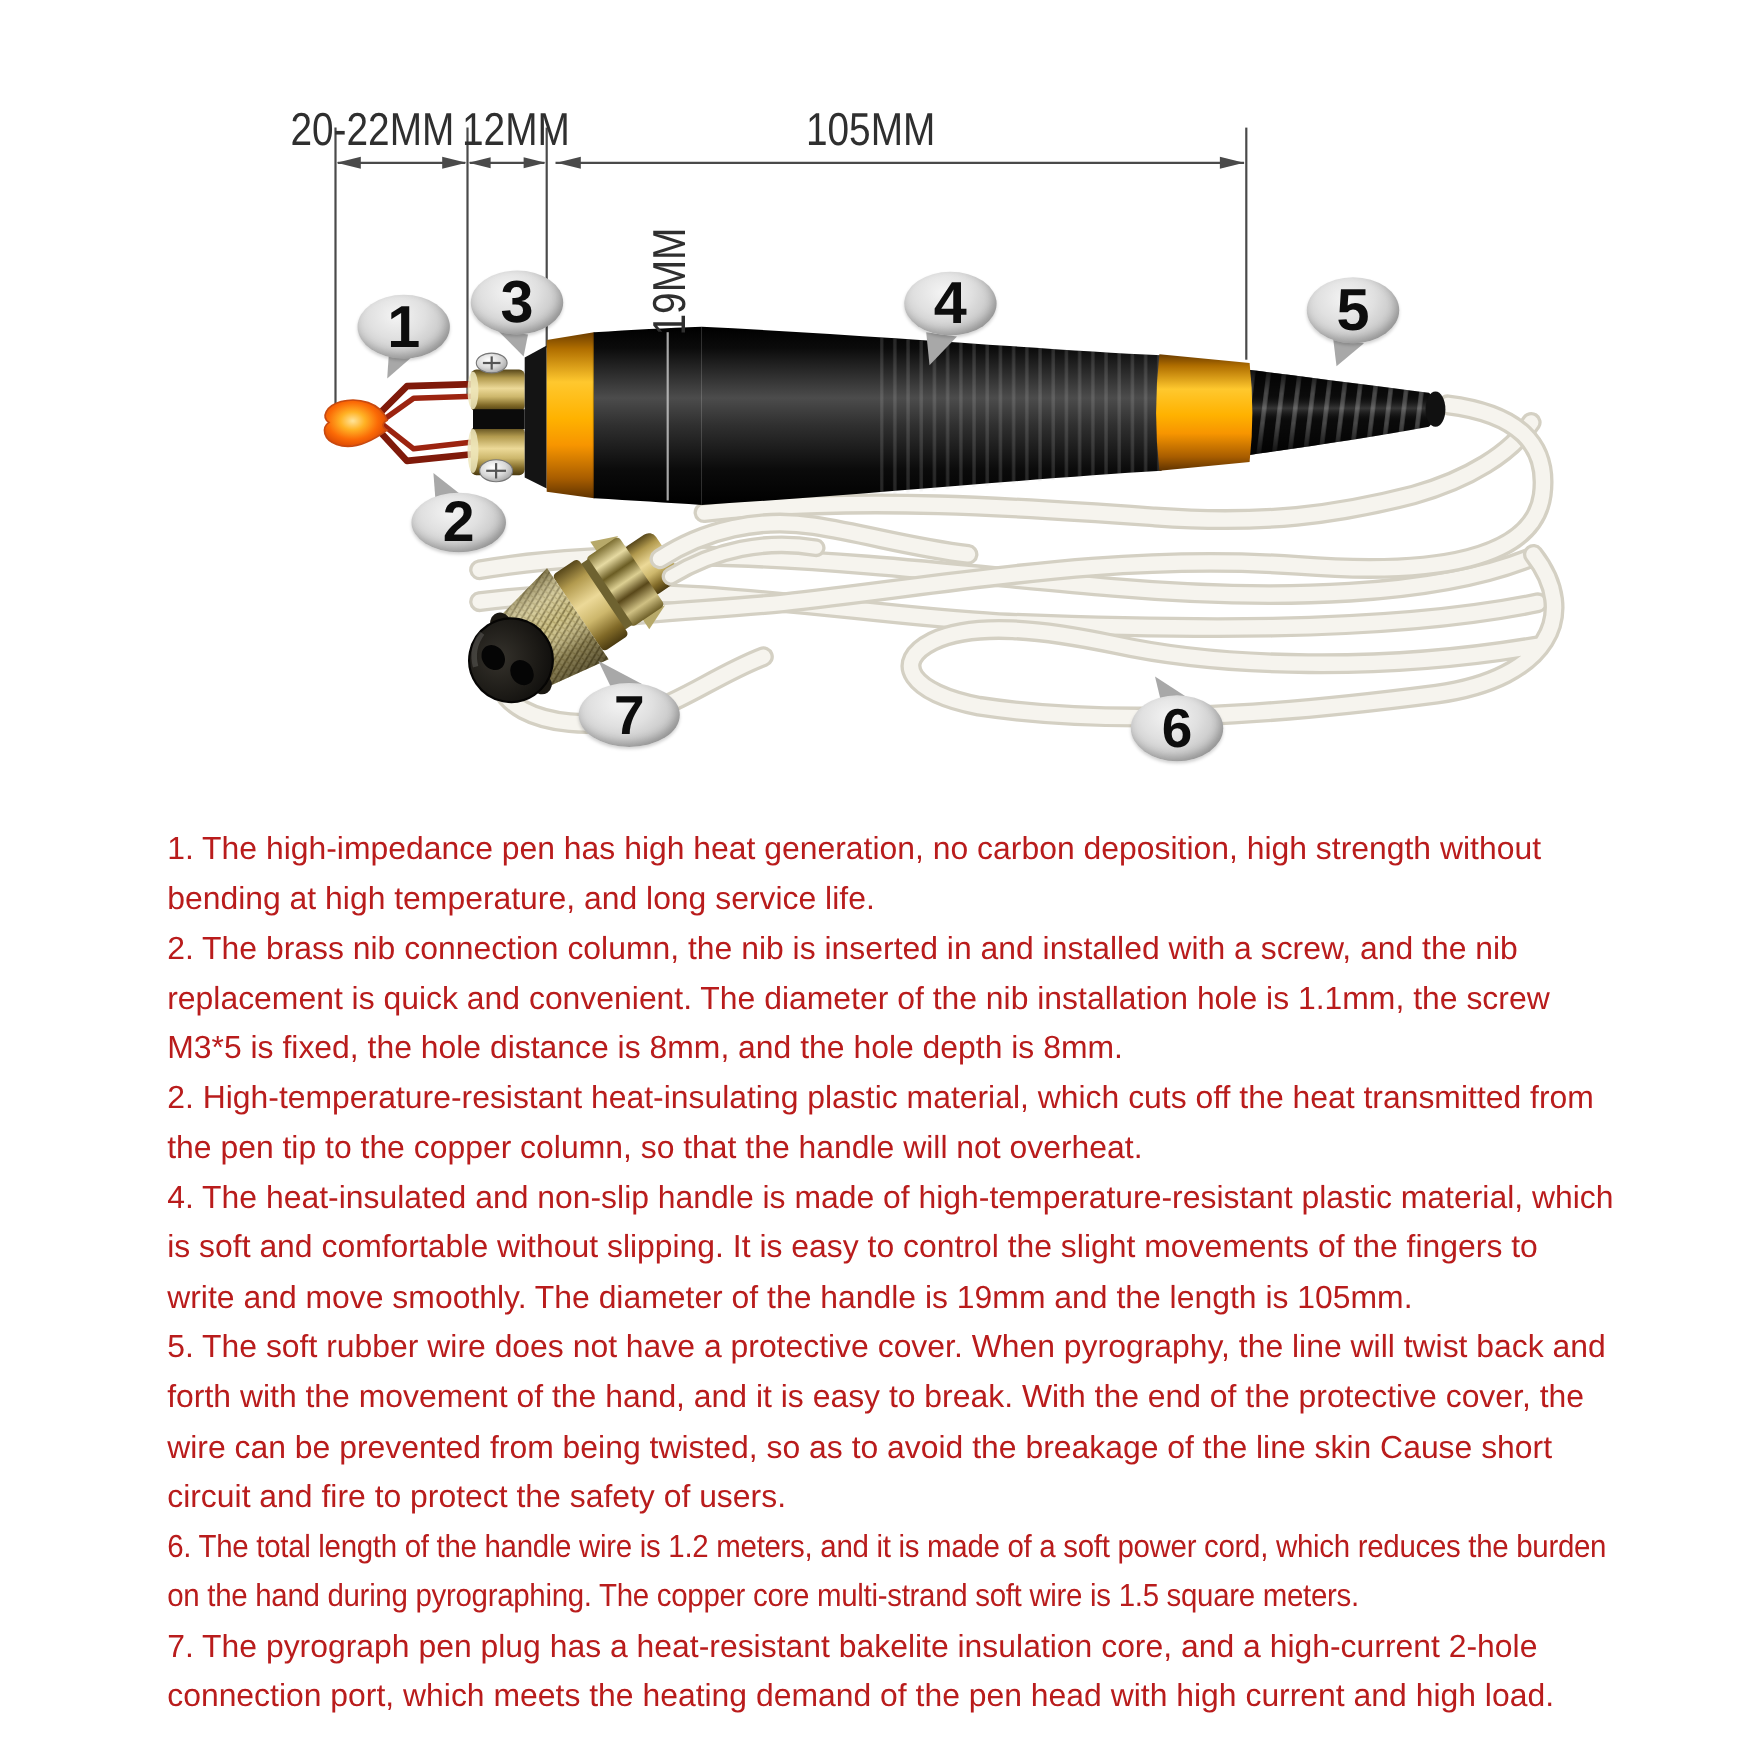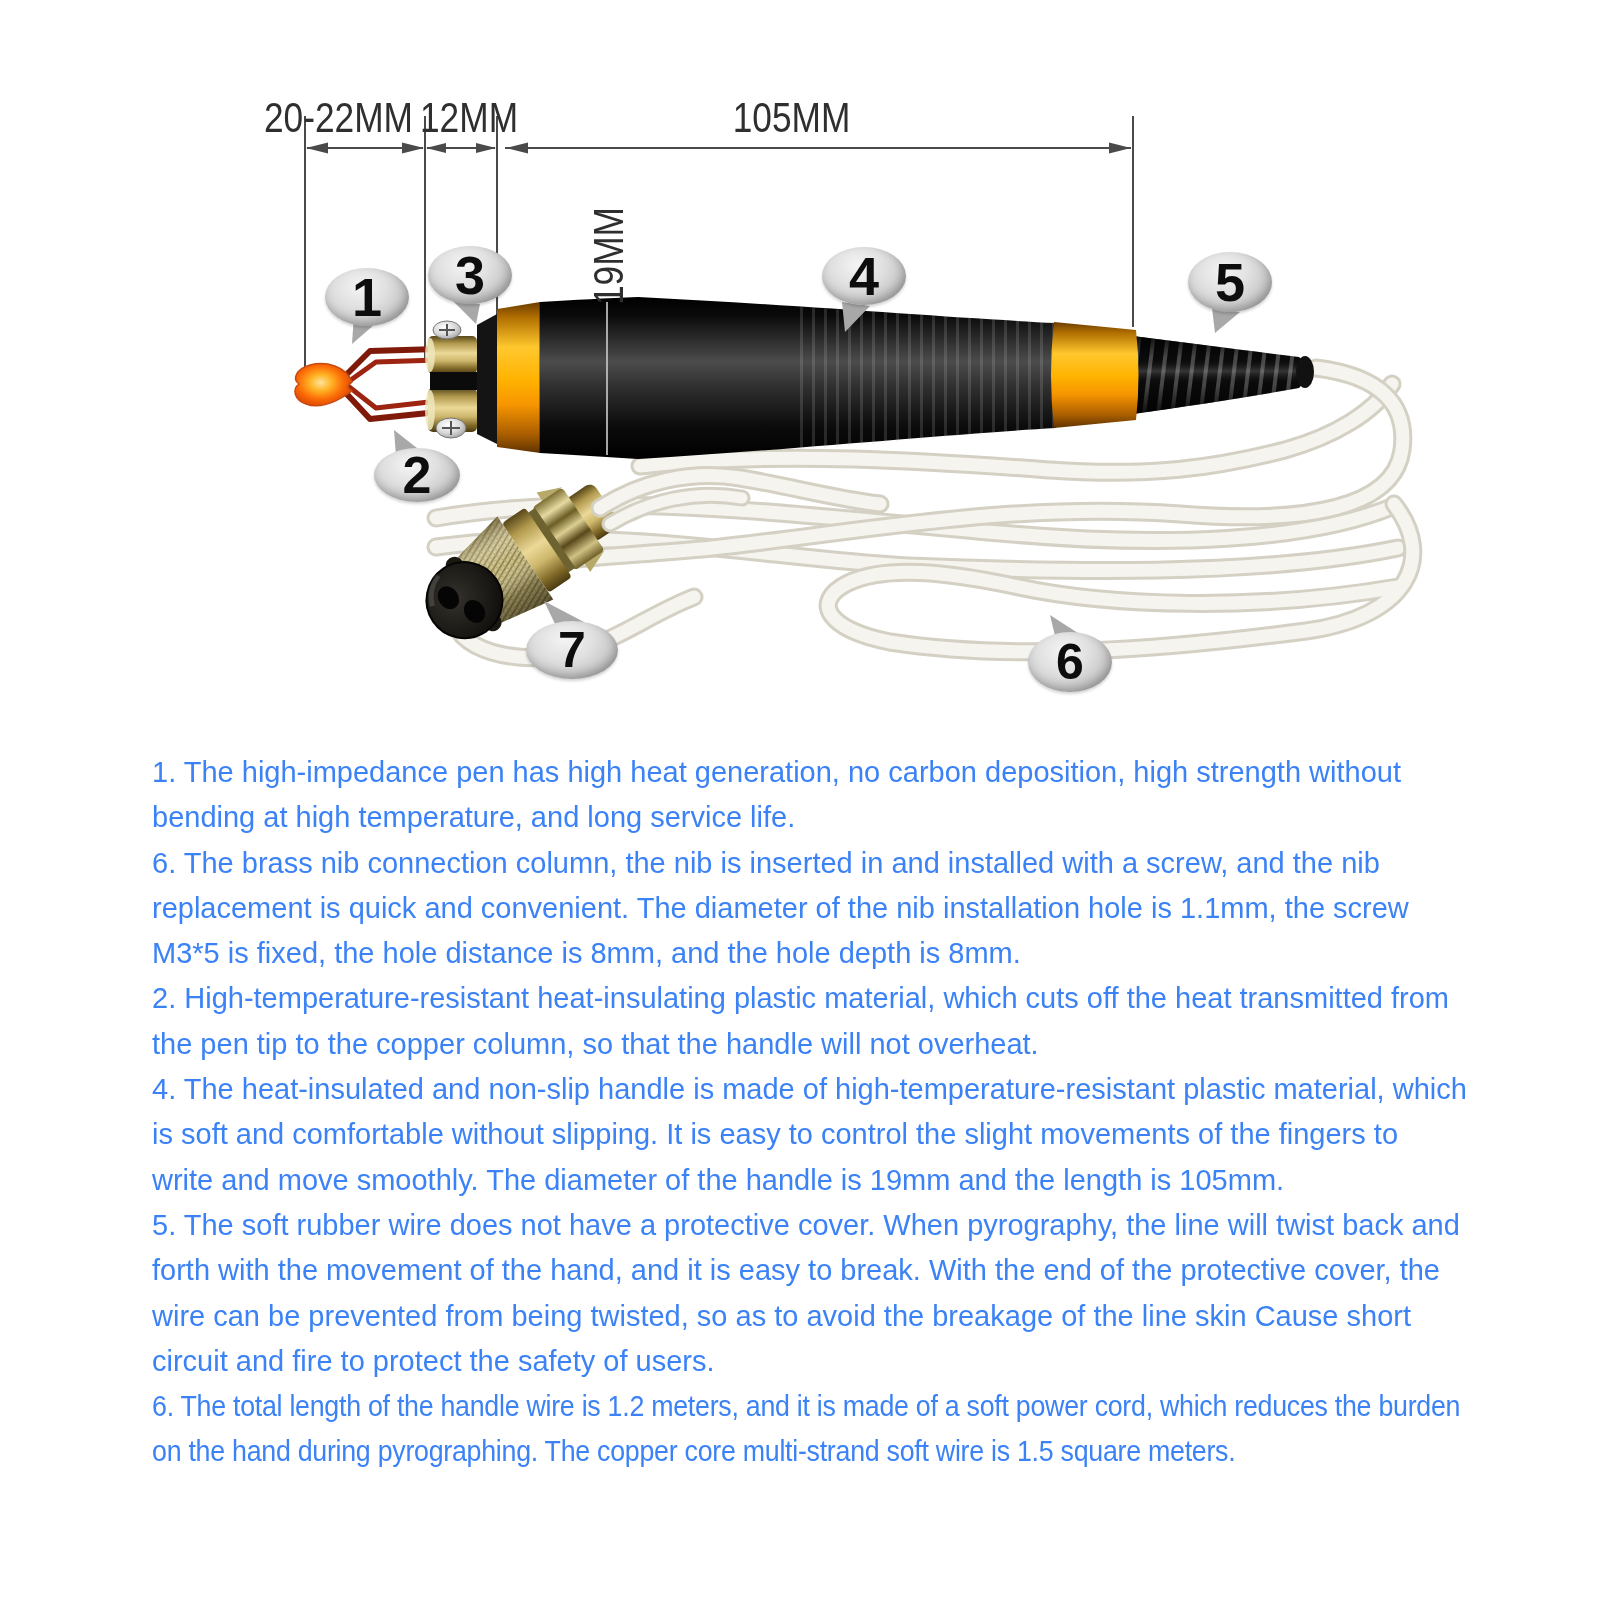--- a/index.html
+++ b/index.html
@@ -24,21 +24,21 @@
   .b1{left:325px;top:268px;width:84px;height:58px;font-size:54px;}
   .b2{left:374px;top:448px;width:86px;height:54px;font-size:52px;}
   .b3{left:428px;top:246px;width:84px;height:58px;font-size:54px;}
   .b4{left:822px;top:247px;width:84px;height:58px;font-size:54px;}
   .b5{left:1188px;top:252px;width:84px;height:60px;font-size:54px;}
   .b6{left:1028px;top:632px;width:84px;height:60px;font-size:50px;}
   .b7{left:526px;top:621px;width:92px;height:58px;font-size:50px;}
 
   
   .features{position:absolute;left:152px;top:750px;width:1315px;
-            font-size:29px;line-height:45.3px;color:#3b82f6;}
+            font-size:29px;line-height:45.3px;color:#b91c1c;}
   .features p{margin:0;}
   .condensed{width:1420px;transform:scaleX(.924);transform-origin:0 0;letter-spacing:-0.3px;}
 </style>
 </head>
 <body>
 
 <div class="canvas">
 
   <svg class="layer" width="1600" height="1600" viewBox="0 0 1600 1600">
     <defs>
@@ -257,20 +257,21 @@
     </div>
   <div class="bubble b6">
       <span>6</span>
     </div>
   <div class="bubble b7">
       <span>7</span>
     </div>
 
   <div class="features">
     <p>1. The high-impedance pen has high heat generation, no carbon deposition, high strength without bending at high temperature, and long service life.</p>
-    <p>6. The brass nib connection column, the nib is inserted in and installed with a screw, and the nib replacement is quick and convenient. The diameter of the nib installation hole is 1.1mm, the screw M3*5 is fixed, the hole distance is 8mm, and the hole depth is 8mm.</p>
+    <p>2. The brass nib connection column, the nib is inserted in and installed with a screw, and the nib replacement is quick and convenient. The diameter of the nib installation hole is 1.1mm, the screw M3*5 is fixed, the hole distance is 8mm, and the hole depth is 8mm.</p>
     <p>2. High-temperature-resistant heat-insulating plastic material, which cuts off the heat transmitted from the pen tip to the copper column, so that the handle will not overheat.</p>
     <p>4. The heat-insulated and non-slip handle is made of high-temperature-resistant plastic material, which is soft and comfortable without slipping. It is easy to control the slight movements of the fingers to write and move smoothly. The diameter of the handle is 19mm and the length is 105mm.</p>
     <p>5. The soft rubber wire does not have a protective cover. When pyrography, the line will twist back and forth with the movement of the hand, and it is easy to break. With the end of the protective cover, the wire can be prevented from being twisted, so as to avoid the breakage of the line skin Cause short circuit and fire to protect the safety of users.</p>
     <p class="condensed">6. The total length of the handle wire is 1.2 meters, and it is made of a soft power cord, which reduces the burden on the hand during pyrographing. The copper core multi-strand soft wire is 1.5 square meters.</p>
+    <p>7. The pyrograph pen plug has a heat-resistant bakelite insulation core, and a high-current 2-hole connection port, which meets the heating demand of the pen head with high current and high load.</p>
   </div>
 
 </div>
 
 </body></html>

